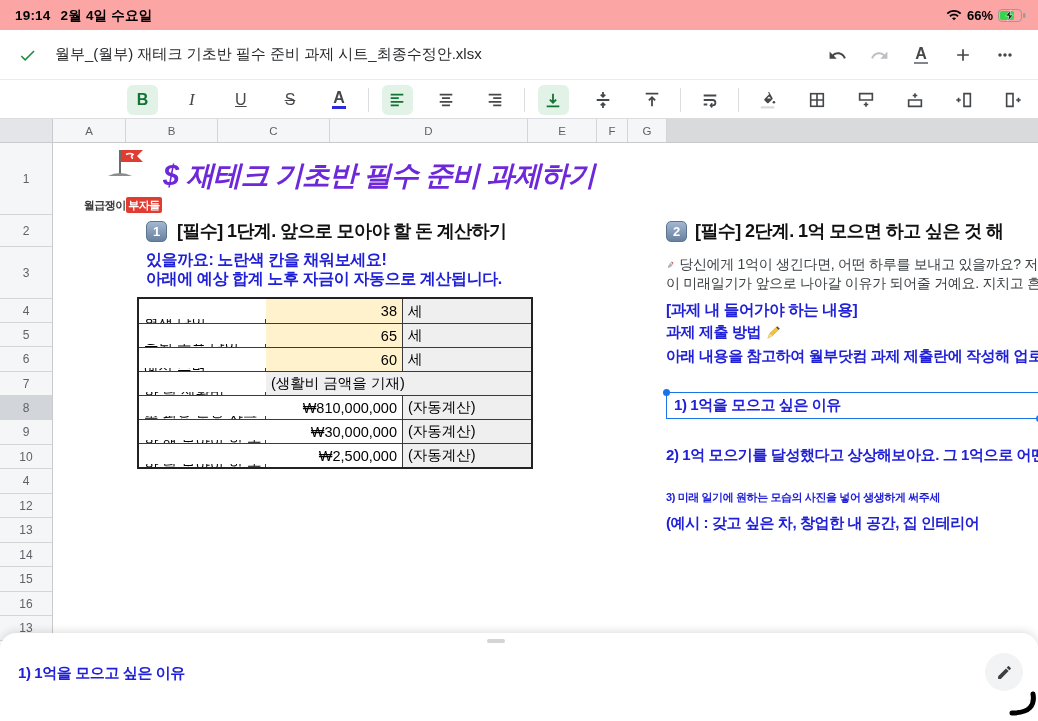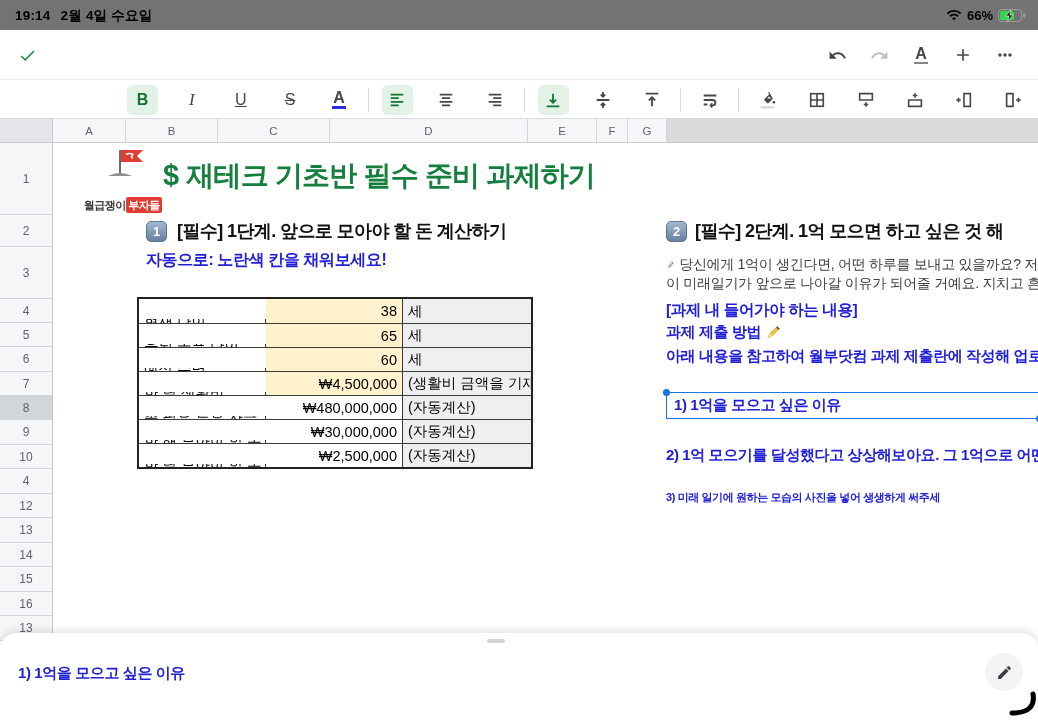--- a/index.html
+++ b/index.html
@@ -3,21 +3,21 @@
 <meta charset="utf-8">
 <style>
   * { margin:0; padding:0; box-sizing:border-box; }
   html,body { background:#fff; }
   #screen {
     position:relative; width:1038px; height:721px; overflow:hidden;
     background:#fff; font-family:"Liberation Sans","DejaVu Sans",sans-serif;
     color:#1f1f1f;
   }
   
-  .status-bar { position:absolute; left:0; top:0; width:100%; height:30px; background:#737373; }
+  .status-bar { position:absolute; left:0; top:0; width:100%; height:30px; background:#fca5a5; }
   .status-left { position:absolute; left:15px; top:7px; font-size:13.5px; font-weight:700; color:#000; letter-spacing:.2px;}
   .status-left span { margin-right:10px; }
   .status-right { position:absolute; right:12px; top:7px; display:flex; align-items:center; gap:5px; font-size:13px; font-weight:600; color:#000;}
   
   .doc-toolbar { position:absolute; left:0; top:30px; width:100%; height:50px; background:#fff; border-bottom:1px solid #ececec; }
   .check-icon { position:absolute; left:18px; top:16px; color:#1e8e3e; }
   .filename { position:absolute; left:55px; top:15px; font-size:15px; color:#27282a; }
   .doc-actions { position:absolute; right:12px; top:10px; display:flex; align-items:center; }
   .doc-btn { width:42px; height:30px; display:flex; align-items:center; justify-content:center; color:#444746; background:none; border:none; cursor:pointer; }
   .doc-btn.disabled { color:#bdbfc2; }
@@ -38,21 +38,21 @@
   .col-h { height:100%; background:#f5f6f7; border-right:1px solid #d3d5d8; color:#5f6368; font-size:11.5px; display:flex; align-items:center; justify-content:center; }
   .col-h-rest { flex:1; background:#d9dadc; border-right:none; }
   .row-headers { position:absolute; left:0; top:143px; width:53px; }
   .row-h { width:100%; background:#f5f6f7; border-right:1px solid #c8cacd; border-bottom:1px solid #d3d5d8; color:#5f6368; font-size:12px; display:flex; align-items:center; justify-content:center; }
   .row-h.selected { background:#d2d5d9; }
   
   .logo { position:absolute; left:80px; top:146px; width:86px; height:52px; text-align:center; }
   .logo-text { display:flex; justify-content:center; align-items:center; margin-top:17px; font-size:11px; font-weight:800; letter-spacing:-0.5px; }
   .logo-text .t1 { color:#3a3a3a; }
   .logo-text .t2 { color:#fff; background:#e13c32; border-radius:2px; padding:0.5px 2.5px; }
-  .sheet-title { position:absolute; left:163px; top:157px; font-size:28px; font-weight:800; color:#15803d; letter-spacing:-0.8px; white-space:nowrap; }
+  .sheet-title { position:absolute; left:163px; top:157px; font-size:28px; font-weight:800; color:#6d28d9; letter-spacing:-0.8px; white-space:nowrap;font-style:italic; }
   .dollar { font-size:29px; font-weight:800; margin-right:8px; }
   .badge { display:inline-flex; width:21px; height:21px; border-radius:5px; background:linear-gradient(180deg,#a2b7d1,#68819f); border:1px solid #5d758f; color:#fff; font-size:13px; font-weight:700; align-items:center; justify-content:center; }
   .step1-head { position:absolute; left:146px; top:219px; display:flex; align-items:center; gap:10px; }
   .step-heading { font-size:18px; font-weight:800; color:#111; letter-spacing:-0.6px; white-space:nowrap; }
   .blue { color:#2020d8; font-weight:700; }
   .inst1 { position:absolute; left:146px; top:250px; font-size:16px; letter-spacing:-0.4px; }
   .inst2 { position:absolute; left:146px; top:269px; font-size:16px; letter-spacing:-0.4px; }
   .calc-table { position:absolute; left:137px; top:297px; width:396px; border:2px solid #222; background:#fff; }
   .trow { display:flex; height:24px; border-top:1px solid #3a3a3a; }
   .trow:first-child { border-top:none; }
@@ -109,20 +109,21 @@
       </span>
     </div>
   </div>
 
   <div class="doc-toolbar">
     <span class="check-icon">
       <svg width="19" height="19" viewBox="0 0 24 24" fill="currentColor">
           <path d="M9 16.17L4.83 12l-1.42 1.41L9 19 21 7l-1.41-1.41z"></path>
         </svg>
     </span>
+    <span class="filename">월부_(월부) 재테크 기초반 필수 준비 과제 시트_최종수정안.xlsx</span>
     <div class="doc-actions">
       <button class="doc-btn">
         <svg width="19" height="19" viewBox="0 0 24 24" fill="currentColor">
             <path d="M12.5 8c-2.65 0-5.05.99-6.9 2.6L2 7v9h9l-3.62-3.62c1.39-1.16 3.16-1.88 5.12-1.88 3.54 0 6.55 2.31 7.6 5.5l2.37-.78C21.08 11.03 17.15 8 12.5 8z"></path>
           </svg>
       </button>
       <button class="doc-btn disabled">
         <svg width="19" height="19" viewBox="0 0 24 24" fill="currentColor">
             <path d="M18.4 10.6C16.55 8.99 14.15 8 11.5 8c-4.65 0-8.58 3.03-9.96 7.22L3.9 16c1.05-3.19 4.05-5.5 7.6-5.5 1.95 0 3.73.72 5.12 1.88L13 16h9V7l-3.6 3.6z"></path>
           </svg>
@@ -282,46 +283,46 @@
     </div>
   </div>
   <div class="sheet-title">
     <span class="dollar">$</span><span>재테크 기초반 필수 준비 과제하기</span>
   </div>
 
   <div class="step1-head">
     <span class="badge">1</span>
     <span class="step-heading">[필수] 1단계. 앞으로 모아야 할 돈 계산하기</span>
   </div>
-  <div class="inst1 blue">자동으로: 노란색 칸을 채워보세요!</div>
+  <div class="inst1 blue">있을까요: 노란색 칸을 채워보세요!</div>
+  <div class="inst2 blue">아래에 예상 합계 노후 자금이 자동으로 계산됩니다.</div>
 
   <div class="calc-table">
     <div class="trow">
       <div class="tc tlabel">현재 나이</div>
       <div class="tc tval yellow">38</div>
       <div class="tc tnote">세</div>
     </div>
     <div class="trow">
       <div class="tc tlabel">은퇴 목표 나이</div>
       <div class="tc tval yellow">65</div>
       <div class="tc tnote">세</div>
     </div>
     <div class="trow">
       <div class="tc tlabel">예상 수명</div>
       <div class="tc tval yellow">60</div>
       <div class="tc tnote">세</div>
     </div>
     <div class="trow">
       <div class="tc tlabel">한 달 생활비</div>
-      <div class="tc tval yellow">₩4,500,000</div>
       <div class="tc tnote">(생활비 금액을 기재)</div>
     </div>
     <div class="trow">
       <div class="tc tlabel">총 필요 노후 자금</div>
-      <div class="tc tval">₩480,000,000</div>
+      <div class="tc tval">₩810,000,000</div>
       <div class="tc tnote">(자동계산)</div>
     </div>
     <div class="trow">
       <div class="tc tlabel">한 해 모아야 할 돈</div>
       <div class="tc tval">₩30,000,000</div>
       <div class="tc tnote">(자동계산)</div>
     </div>
     <div class="trow">
       <div class="tc tlabel">한 달 모아야 할 돈</div>
       <div class="tc tval">₩2,500,000</div>
@@ -354,20 +355,21 @@
   </div>
   <div class="s2-upload blue">아래 내용을 참고하여 월부닷컴 과제 제출란에 작성해 업로드해</div>
 
   <div class="sel-cell">
     <span class="handle h-tl"></span>
     <span class="handle h-br"></span>
     <span class="cell-text blue">1) 1억을 모으고 싶은 이유</span>
   </div>
   <div class="item2 blue">2) 1억 모으기를 달성했다고 상상해보아요. 그 1억으로 어떤 것</div>
   <div class="item3 blue">3) 미래 일기에 원하는 모습의 사진을 넣어 생생하게 써주세</div>
+  <div class="item3ex blue">(예시 : 갖고 싶은 차, 창업한 내 공간, 집 인테리어</div>
 
   <div class="bottom-panel">
     <div class="panel-dash"></div>
     <div class="panel-text blue">1) 1억을 모으고 싶은 이유</div>
     <button class="edit-btn">
       <svg width="17" height="17" viewBox="0 0 24 24" fill="currentColor">
           <path d="M3 17.25V21h3.75L17.81 9.94l-3.75-3.75L3 17.25zM20.71 7.04c.39-.39.39-1.02 0-1.41l-2.34-2.34a.9959.9959 0 0 0-1.41 0l-1.83 1.83 3.75 3.75 1.83-1.83z"></path>
         </svg>
     </button>
     <svg class="ink-stroke" width="42" height="30" viewBox="0 0 42 30">

